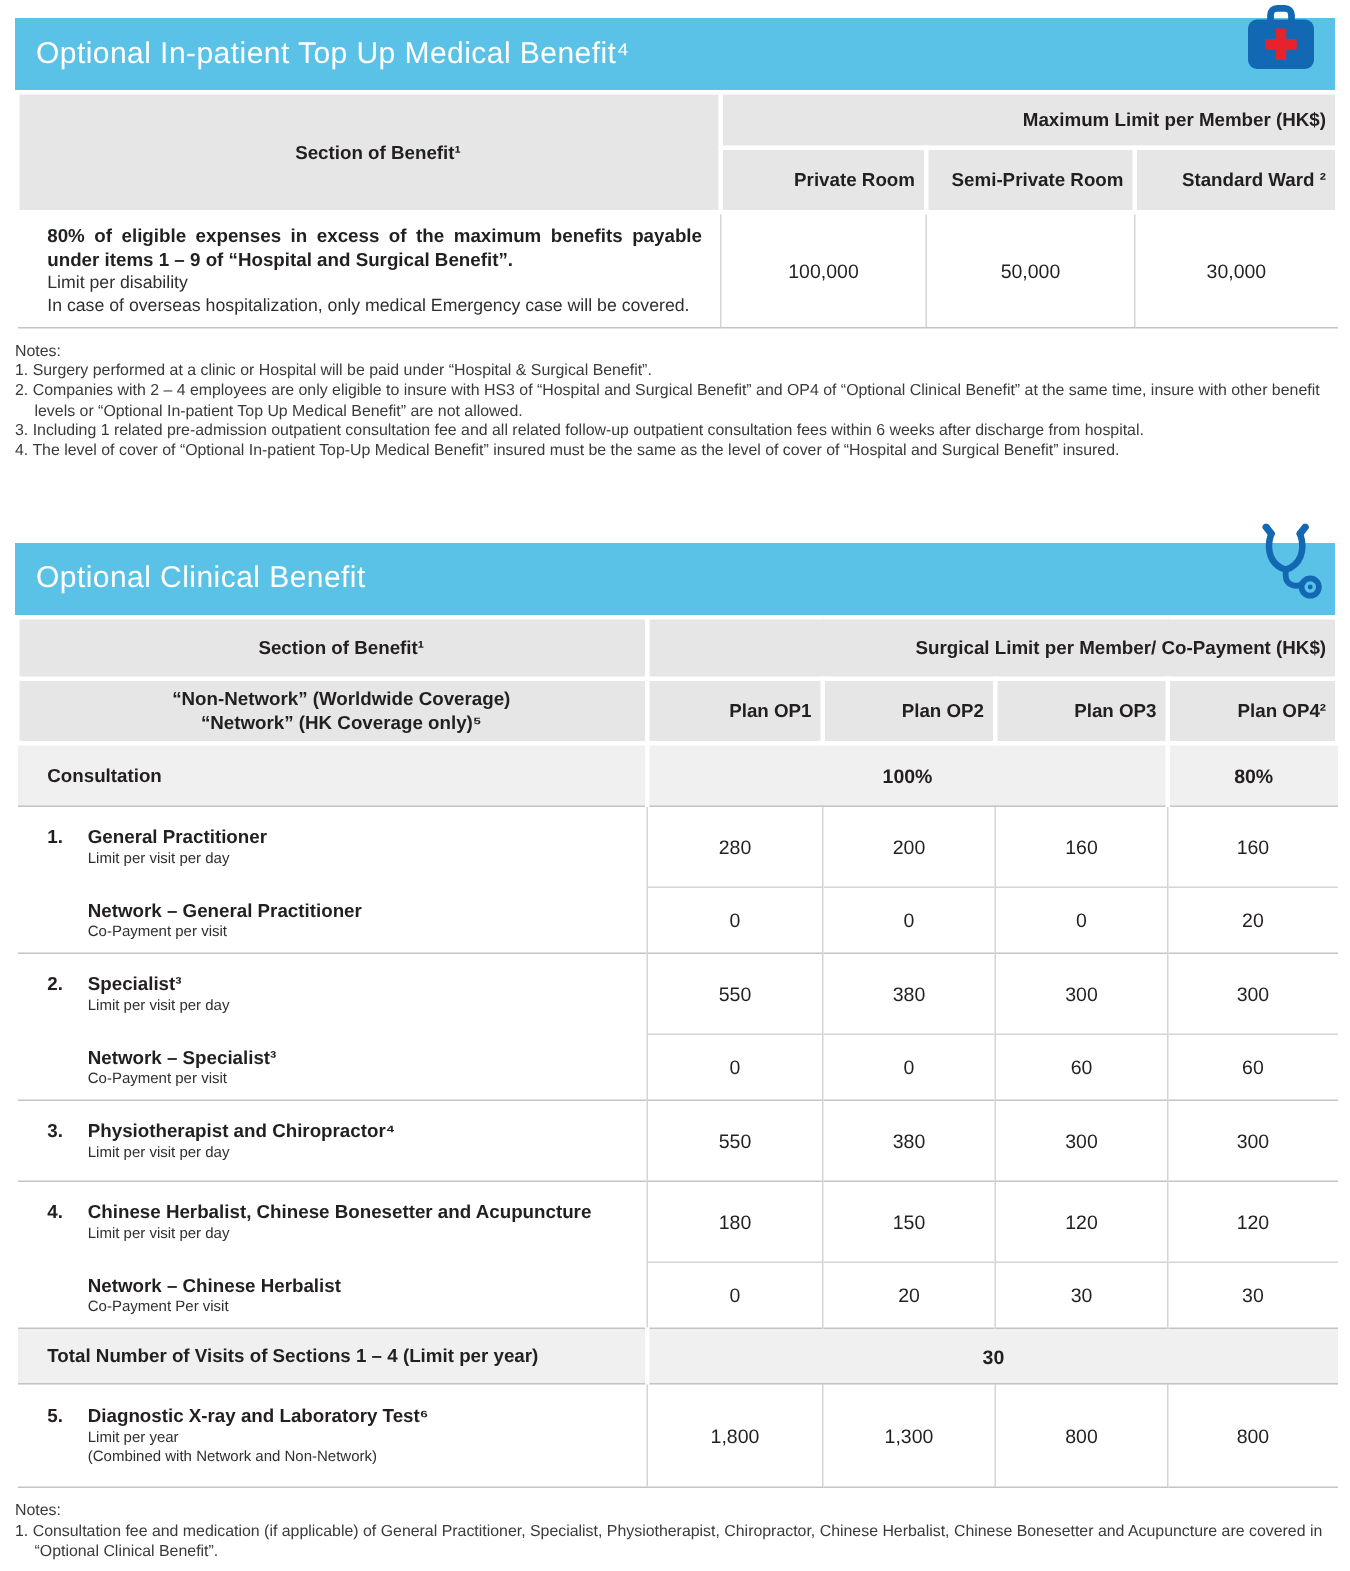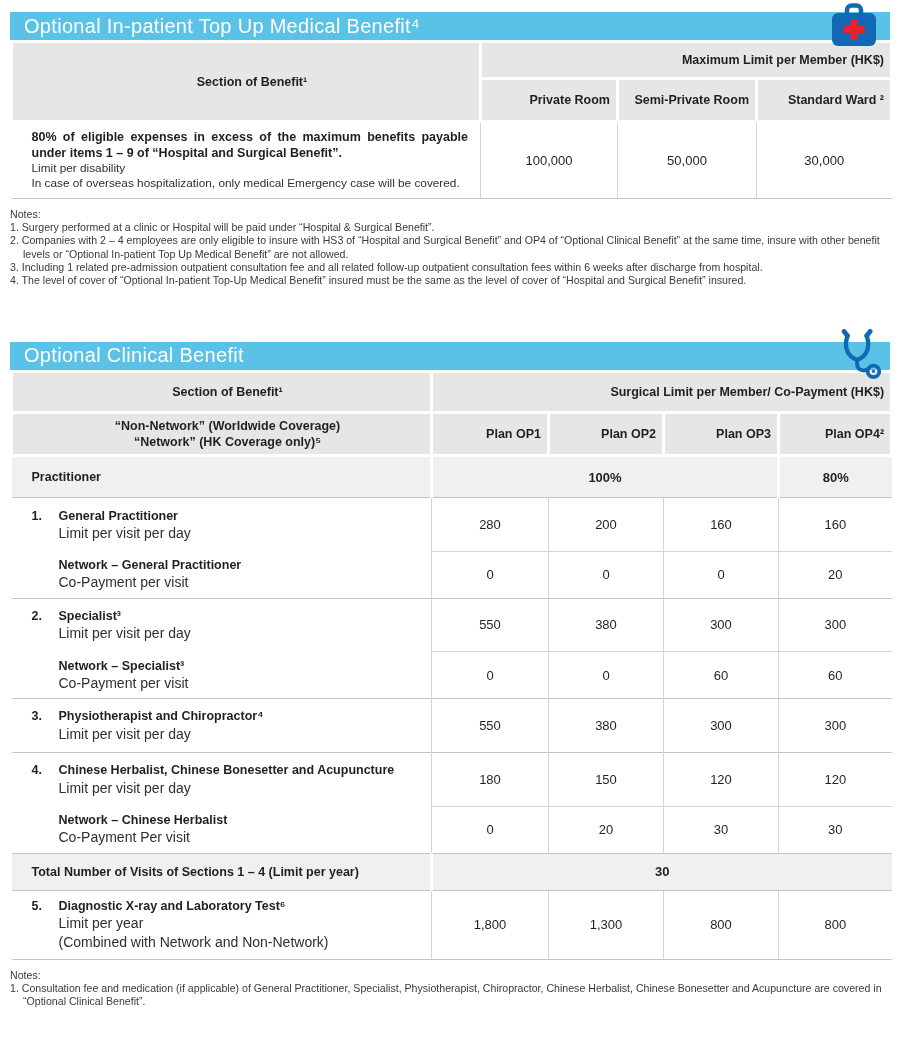--- a/index.html
+++ b/index.html
@@ -5,21 +5,21 @@
   html,body{margin:0;padding:0;background:#fff;}
   body{
     width:900px;height:1047px;overflow:hidden;box-sizing:border-box;
     padding:12px 10px 0 10px;
     font-family:"Liberation Sans",sans-serif;color:#231f20;
     -webkit-font-smoothing:antialiased;
   }
   .section{position:relative;}
   .section2{margin-top:54px;}
   .banner{
-    position:relative;height:28px;background:#5BC2E7;
+    position:relative;height:48px;background:#5BC2E7;
     display:flex;align-items:center;padding-left:14px;box-sizing:border-box;
   }
   .banner-title{color:#fff;font-size:20px;font-weight:400;letter-spacing:.3px;}
   .banner-icon{position:absolute;z-index:2;}
   .kit-icon{right:12px;top:-10px;}
   .steth-icon{right:4px;top:-13px;}
 
   table{border-collapse:collapse;width:880px;table-layout:fixed;}
   thead th{
     background:#e6e6e6;border:3px solid #fff;
@@ -51,21 +51,21 @@
   .t2 tr.r-total td{height:24px;}
   .t2 td.lbl{font-weight:700;font-size:12.5px;padding-left:20px;}
   .t2 tr.r-sec td{border-top:1px solid #c4c4c4;height:41px;}
   .t2 tr.r-net td{height:32px;}
   .t2 tr.r-net td.val{border-top:1px solid #d4d4d4;}
   .t2 tr.r-five td{height:56px;border-bottom:1px solid #c4c4c4;}
   .bline{font-size:12.5px;line-height:1.3;}
   .num{display:inline-block;width:27px;font-weight:700;}
   .btitle{font-weight:700;}
   .net-line{padding-left:27px;}
-  .bsub{padding-left:27px;font-size:14px;line-height:1.3;color:#2f2f2f;}
+  .bsub{padding-left:27px;font-size:10px;line-height:1.3;color:#2f2f2f;}
 
   
   .notes{margin-top:9px;font-size:10.6px;line-height:1.26;color:#3a3a3a;}
   .note{padding-left:13px;text-indent:-13px;}
   .note.nolabel{padding-left:0;text-indent:0;}
 </style>
 </head>
 <body>
 
 <div class="section">
@@ -156,21 +156,21 @@
           <div class="covline">“Network” (HK Coverage only)⁵</div>
         </th>
         <th>Plan OP1</th>
         <th>Plan OP2</th>
         <th>Plan OP3</th>
         <th>Plan OP4²</th>
       </tr>
     </thead>
     <tbody>
       <tr class="r-gray r-reimb">
-        <td class="desc lbl">Practitioner</td>
+        <td class="desc lbl">Consultation</td>
         <td class="gval" colspan="3">100%</td>
         <td class="gval">80%</td>
       </tr>
 
       <tr class="r-sec">
         <td class="desc">
           <div class="bline"><span class="num">1.</span><span class="btitle">General Practitioner</span></div>
           <div class="bsub">Limit per visit per day</div>
         </td>
         <td class="val">280</td>

